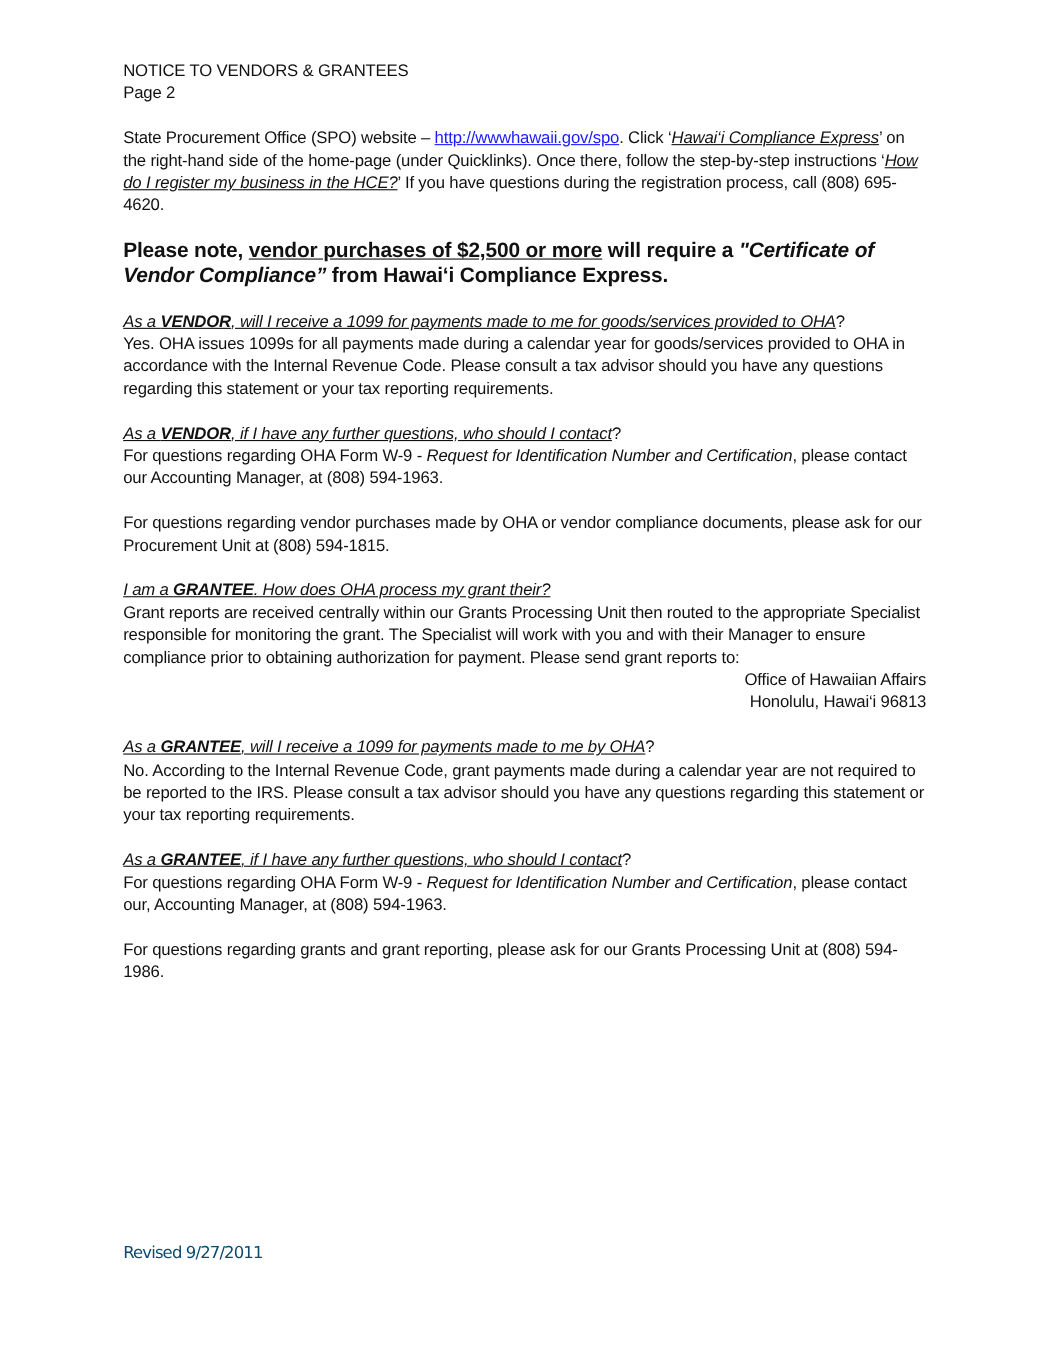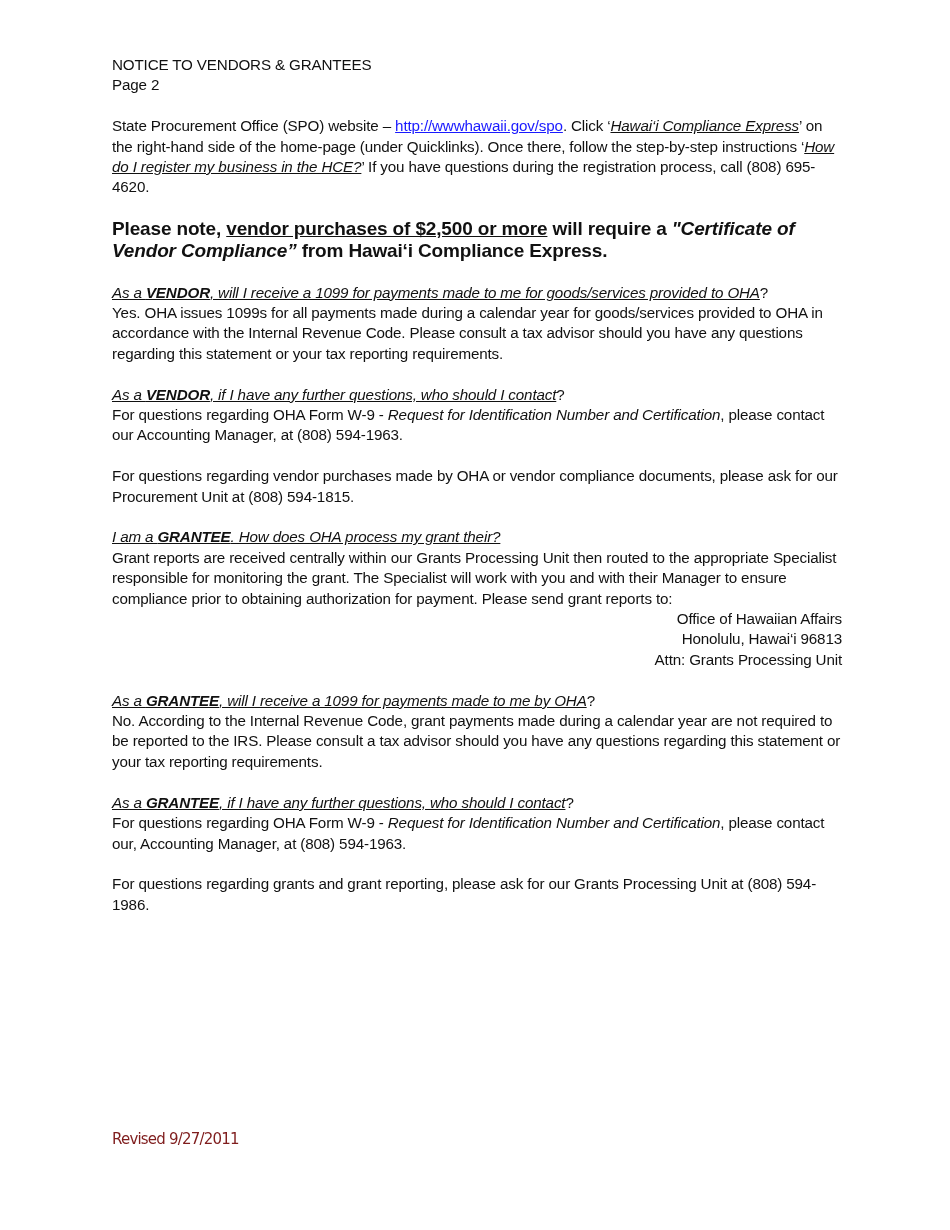--- a/index.html
+++ b/index.html
@@ -41,21 +41,21 @@
       margin: 0;
     }
     .center { text-align: right; }
     .footer {
       position: absolute;
       left: 112px;
       top: 1130px;
       font-family: "DejaVu Sans", sans-serif;
       font-size: 15px;
       letter-spacing: -0.8px;
-      color: #7f1d1d;
+      color: #0c4a6e;
     }
   </style>
 </head>
 <body>
 
 <div class="page">
 
   <p class="p">NOTICE TO VENDORS &amp; GRANTEES</p>
   <p class="p">Page 2</p>
   <div class="gap"></div>
@@ -78,21 +78,20 @@
   <div class="gap"></div>
   <p class="p">For questions regarding vendor purchases made by OHA or vendor compliance documents, please ask for our Procurement Unit at (808) 594-1815.</p>
 
   <div class="gap"></div>
 
   <p class="p"><span class="i u">I am a </span><span class="i u b">GRANTEE</span><span class="i u">.  How does OHA process my grant their?</span></p>
   <p class="p">Grant reports are received centrally within our Grants Processing Unit then routed to the appropriate Specialist responsible for monitoring the grant.  The Specialist will work with you and with their Manager to ensure compliance prior to obtaining authorization for payment.  Please send grant reports to:</p>
   <div class="center">
     <p class="p">Office of Hawaiian Affairs</p>
     <p class="p">Honolulu, Hawai‘i 96813</p>
-    <p class="p">Attn: Grants Processing Unit</p>
   </div>
 
   <div class="gap"></div>
 
   <p class="p"><span class="i u">As a </span><span class="i u b">GRANTEE</span><span class="i u">, will I receive a 1099 for payments made to me by OHA</span><span>?</span></p>
   <p class="p">No.  According to the Internal Revenue Code, grant payments made during a calendar year are not required to be reported to the IRS.  Please consult a tax advisor should you have any questions regarding this statement or your tax reporting requirements.</p>
 
   <div class="gap"></div>
 
   <p class="p"><span class="i u">As a </span><span class="i u b">GRANTEE</span><span class="i u">, if I have any further questions, who should I contact</span><span>?</span></p>

